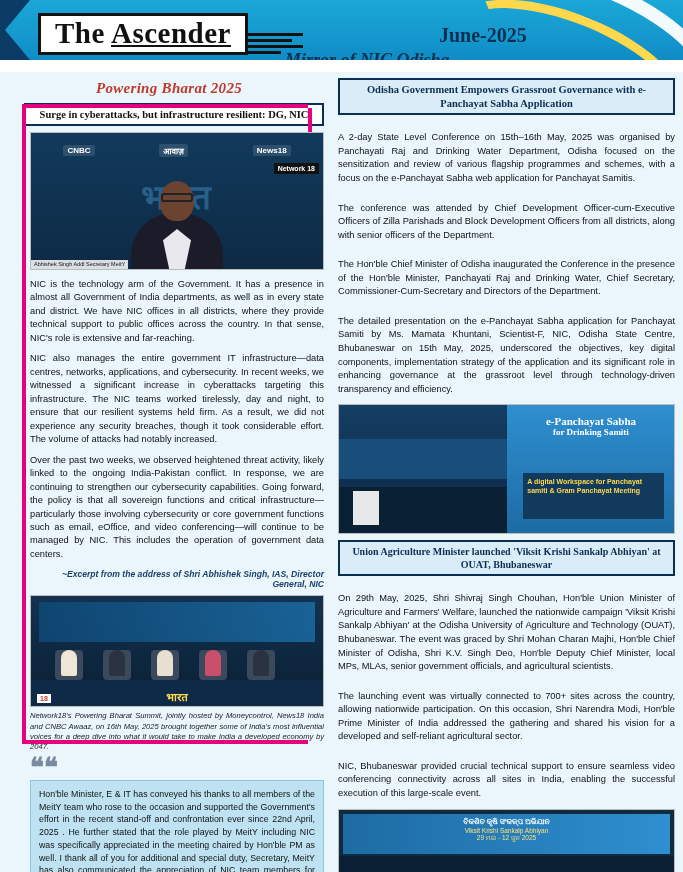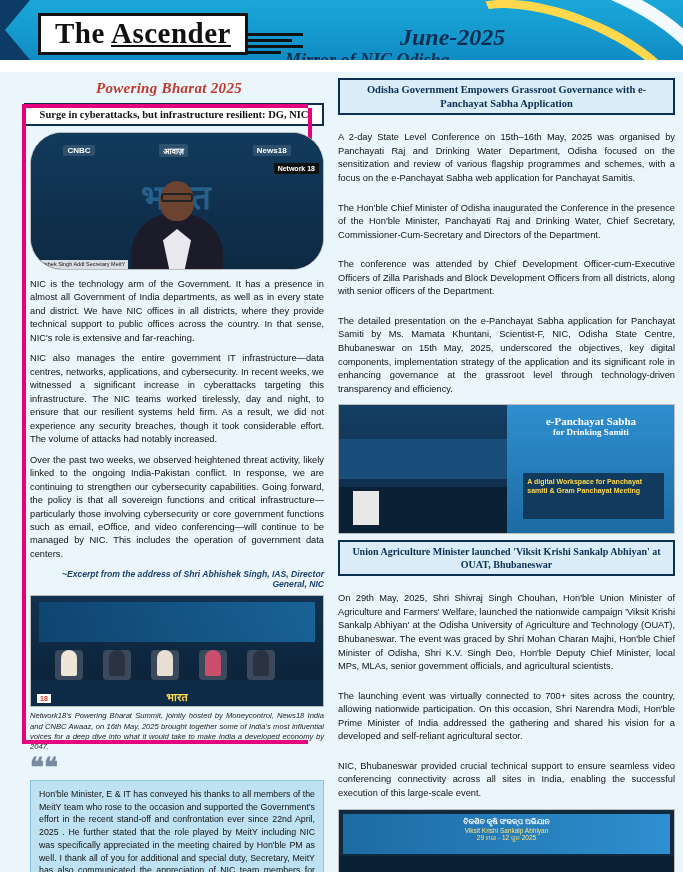--- a/index.html
+++ b/index.html
@@ -57,23 +57,23 @@
   .bars div:nth-child(1){width:100%}
   .bars div:nth-child(2){width:80%}
   .bars div:nth-child(3){width:100%}
   .bars div:nth-child(4){width:60%}
   .mirror {
     position:absolute; left:285px; top:50px;
     font-family: "Liberation Serif", serif;
     font-style: italic; font-weight:bold; font-size:18px; color:#0b2f52;
   }
   .issue-date {
-    position:absolute; left:400px; top:24px;
+    position:absolute; left:439px; top:24px;
     font-family: "Liberation Serif", serif;
-    font-style: italic; font-weight:bold; font-size:24px; color:#0b2f52;
+    font-weight:bold; font-size:20px; color:#0b2f52;
   }
   .newsletter-badge {
     position:absolute; right:22px; top:16px;
     background:#ffd400; color:#0b2f52;
     font-weight:bold; font-size:14px; letter-spacing:.5px;
     padding:5px 12px; border-radius:3px;
   }
 
   
   .page {
@@ -114,21 +114,21 @@
     font-weight:bold; font-size:10.5px; color:#111;
     font-family:"Liberation Serif", serif;
   }
 
   .photo {
     position:relative; overflow:hidden;
     border:1px solid #bbb;
   }
 
   
-  .p1 { margin: 0 6px 8px 22px; height:138px; background:#0a2a44;border-radius:32px; }
+  .p1 { margin: 0 6px 8px 22px; height:138px; background:#0a2a44; }
   .p1 .bgwall { position:absolute; inset:0;
     background:
       linear-gradient(180deg,#123a5c 0%, #0d2a44 100%);
   }
   .p1 .logorow { position:absolute; top:4px; left:0; right:0; height:26px;
      display:flex; justify-content:space-around; align-items:center; }
   .p1 .logorow span { color:#fff; font-size:8px; font-weight:bold; background:rgba(255,255,255,.12); padding:1px 4px; border-radius:2px;}
   .p1 .bigtext { position:absolute; top:40px; left:0; right:0; text-align:center;
      font-family:"Liberation Serif",serif; font-weight:bold; font-size:34px;
      color:#2f6f9f; letter-spacing:2px; opacity:.75;}
@@ -320,22 +320,22 @@
       
     </div>
   </div>
 
   <div class="col-right">
 
     <div class="rt-head">Odisha Government Empowers Grassroot Governance with e-Panchayat Sabha Application</div>
 
     <div class="rt-text">
       <p>A 2-day State Level Conference on 15th–16th May, 2025 was organised by Panchayati Raj and Drinking Water Department, Odisha focused on the sensitization and review of various flagship programmes and schemes, with a focus on the e-Panchayat Sabha web application for Panchayat Samitis.</p>
+      <p>The conference was attended by Chief Development Officer-cum-Executive Officers of Zilla Parishads and Block Development Officers from all districts, along with senior officers of the Department.</p>
       <p>The Hon'ble Chief Minister of Odisha inaugurated the Conference in the presence of the Hon'ble Minister, Panchayati Raj and Drinking Water, Chief Secretary, Commissioner-Cum-Secretary and Directors of the Department.</p>
-      <p>The conference was attended by Chief Development Officer-cum-Executive Officers of Zilla Parishads and Block Development Officers from all districts, along with senior officers of the Department.</p>
       <p>The detailed presentation on the e-Panchayat Sabha application for Panchayat Samiti by Ms. Mamata Khuntani, Scientist-F, NIC, Odisha State Centre, Bhubaneswar on 15th May, 2025, underscored the objectives, key digital components, implementation strategy of the application and its significant role in enhancing governance at the grassroot level through technology-driven transparency and efficiency.</p>
     </div>
 
     <div class="photo p3">
       <div class="left"></div>
       <div class="right"></div>
       <div class="dais"></div>
       <div class="audience"></div>
       <div class="podium2"></div>
       <div class="ep">

